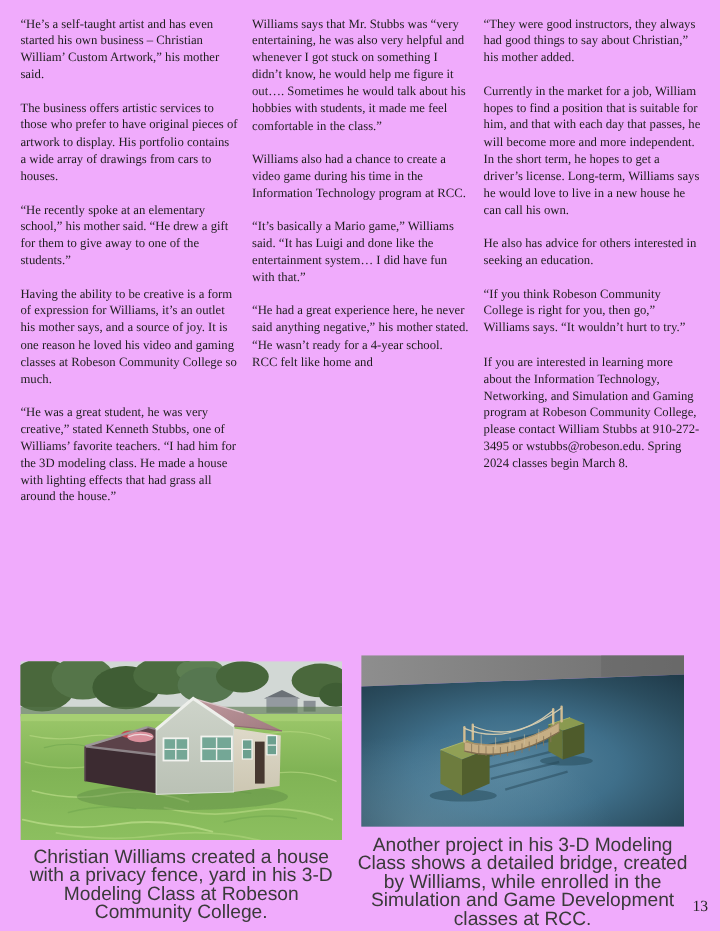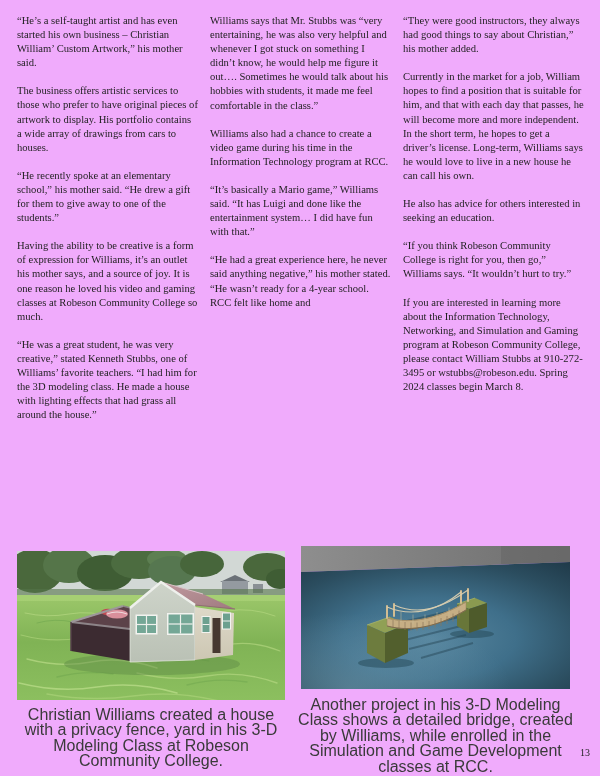--- a/index.html
+++ b/index.html
@@ -27,21 +27,21 @@
   .fig-bridge svg{display:block;width:269px;height:143px;}
   figcaption{
     font-family:"Liberation Sans", sans-serif;
     color:#3a3a3a;text-align:center;
     font-size:16px;line-height:15.4px;
   }
   .fig-house figcaption{margin:7px 0 0 -2px;width:272px;}
   .fig-bridge figcaption{margin:8px 0 0 -6px;width:281px;}
   .page-number{
     position:absolute;right:10px;top:747px;
-    font-size:10px;color:#222222;
+    font-size:13px;color:#222222;
     font-family:"Liberation Serif", serif;
   }
 </style>
 </head>
 <body>
 
 <div class="page">
 
   <main class="columns">
     <section class="col">

